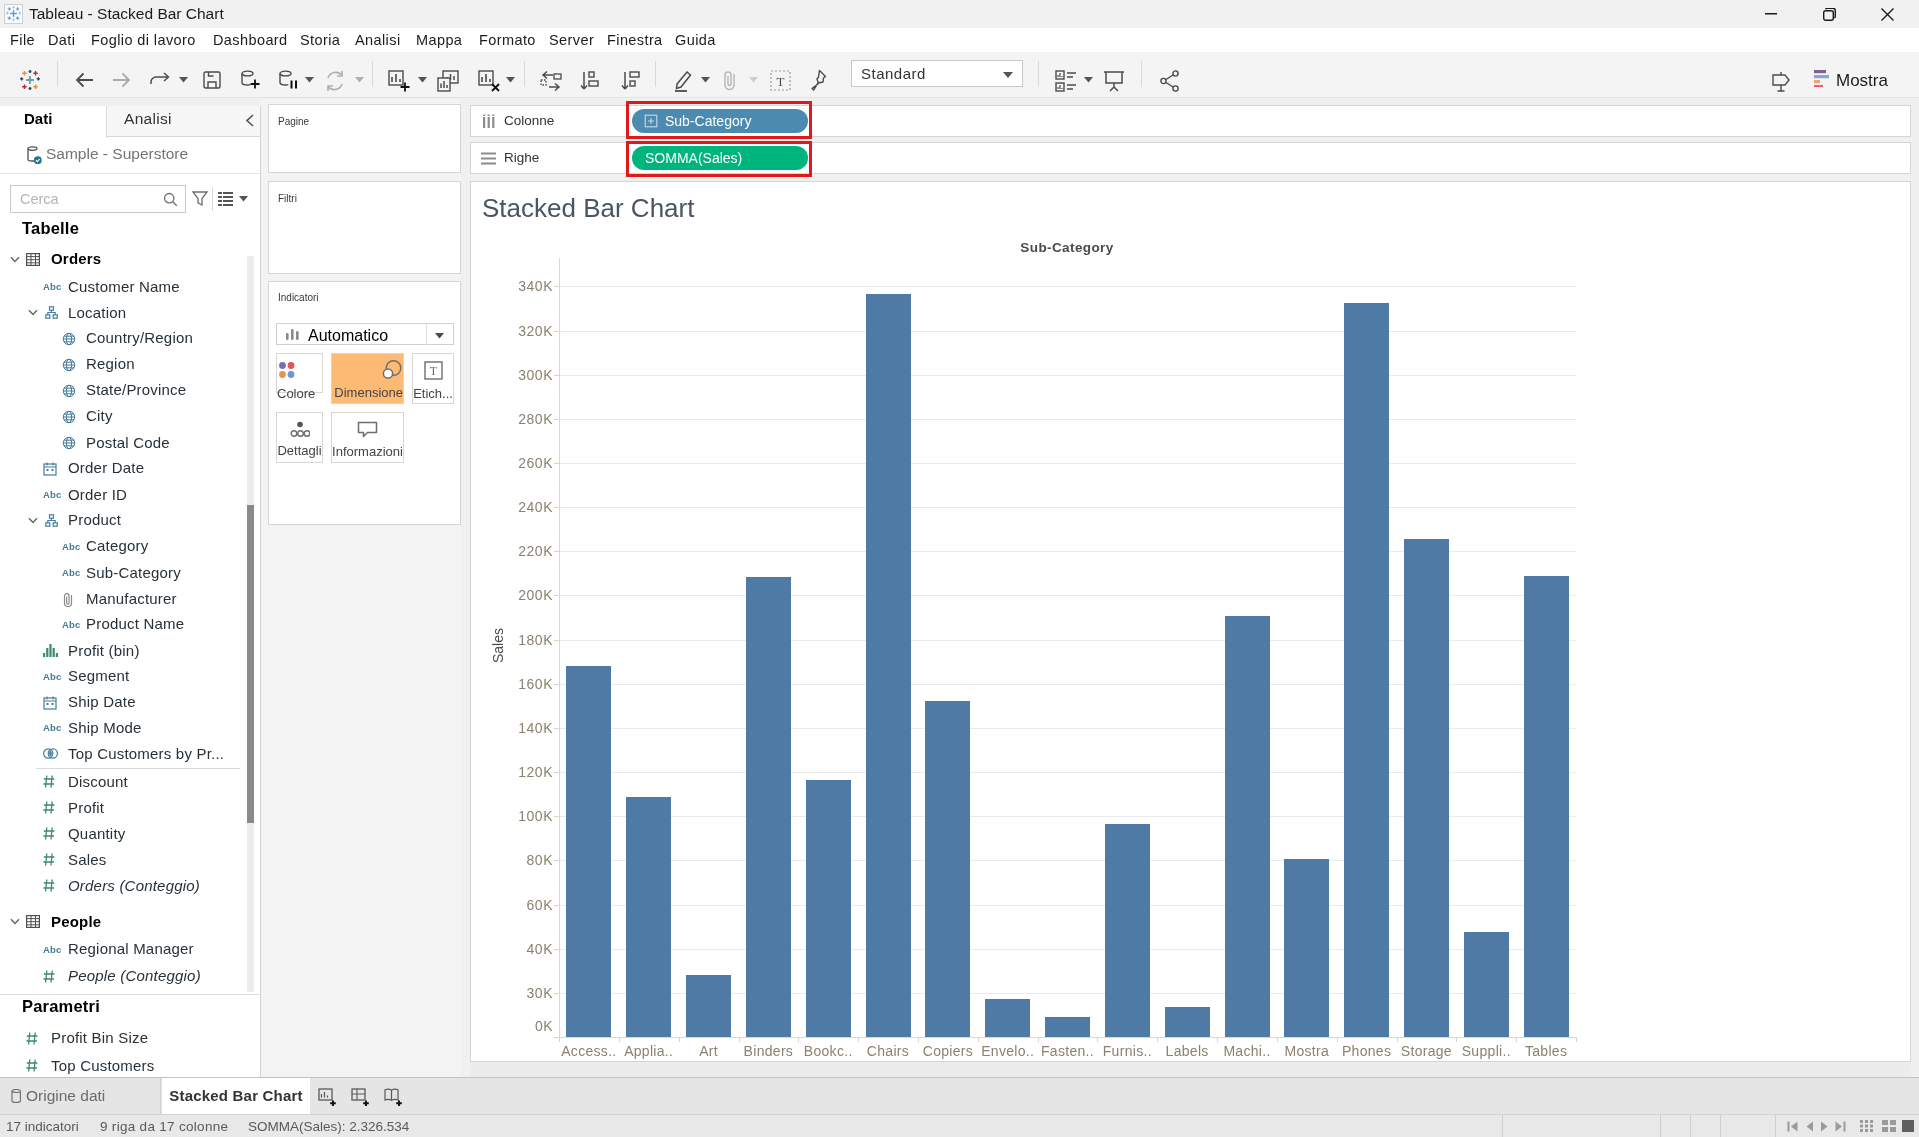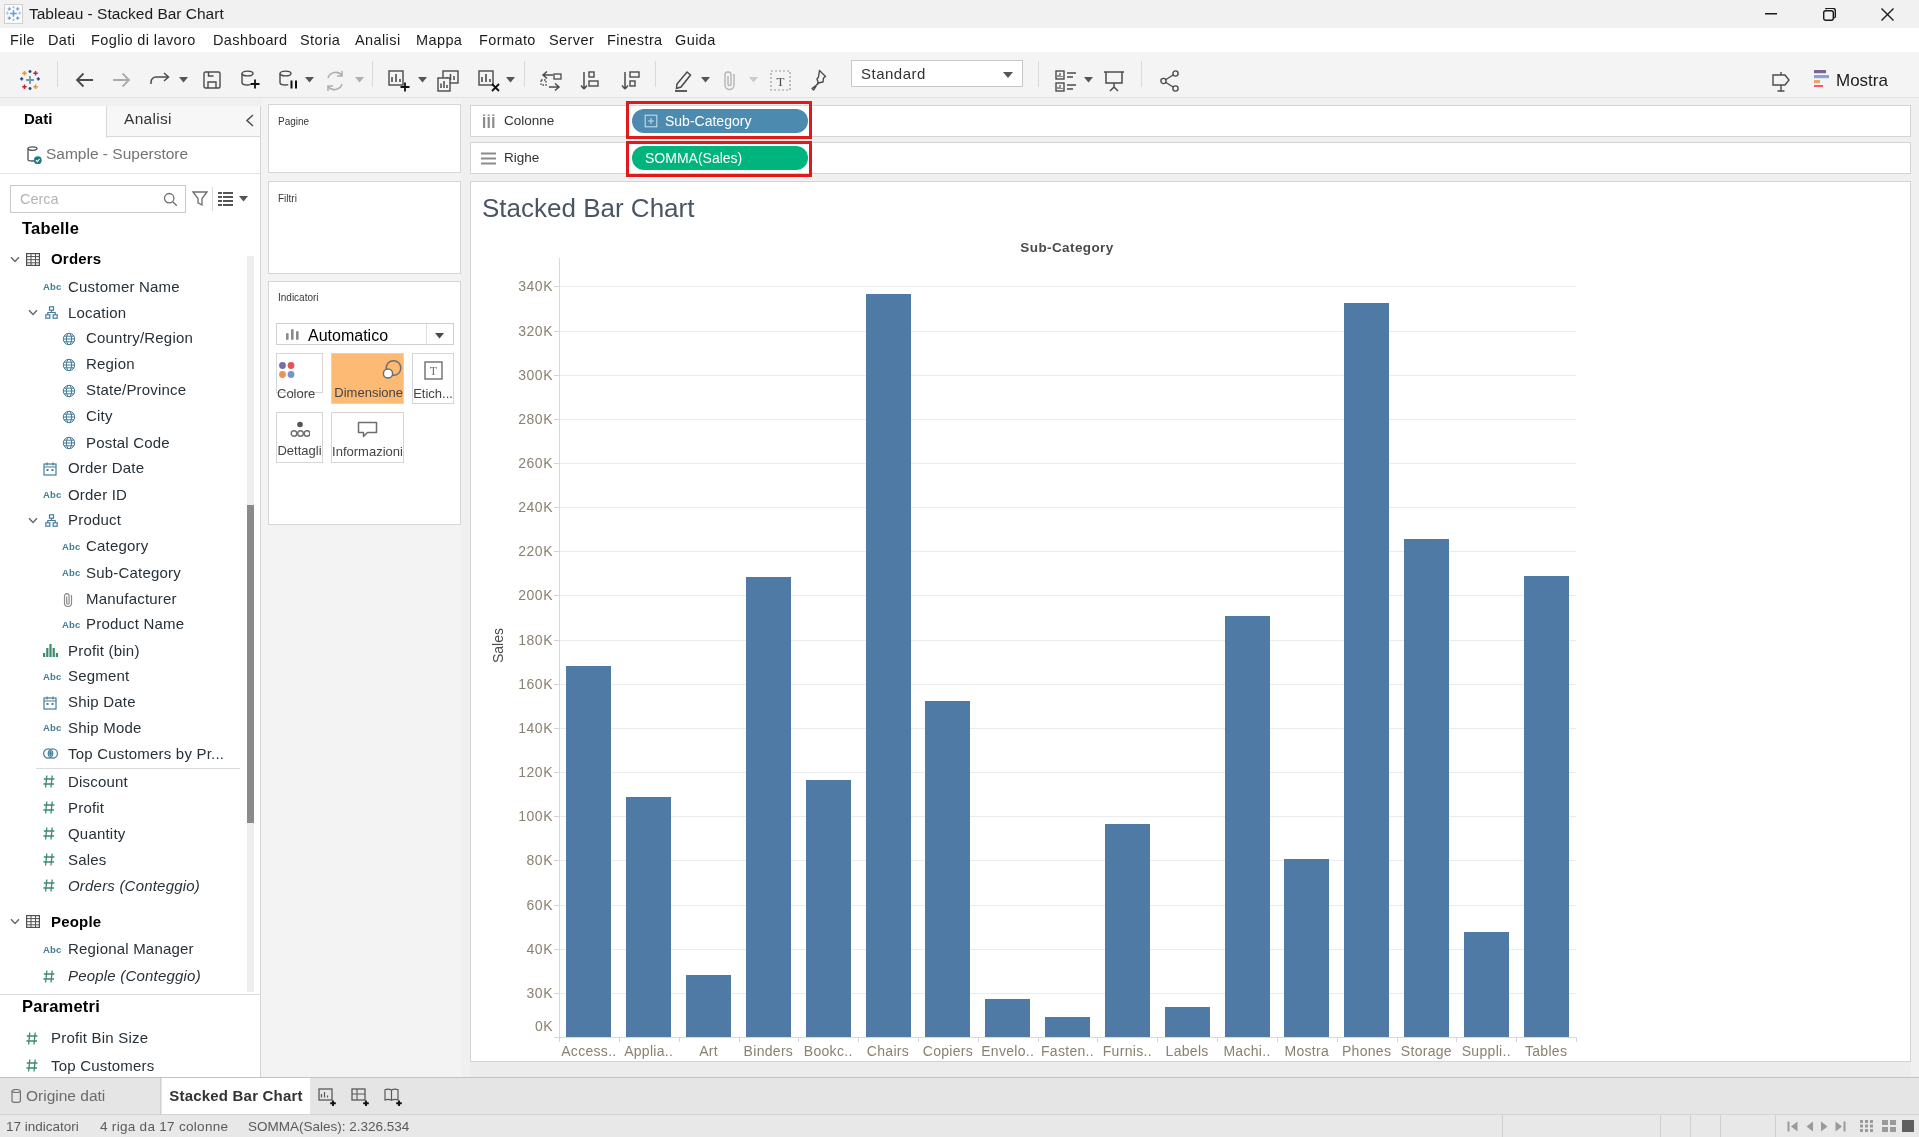--- a/index.html
+++ b/index.html
@@ -730,21 +730,21 @@
       <path d="M6 1v11M1 6h13" stroke="#595959" stroke-width="1.1"></path>
       <path d="M15 12.5v5.5M12.2 15.2h5.6" stroke="#111" stroke-width="1.9"></path>
     </svg>
     <svg style="position:absolute;left:384px;top:10px" width="20" height="18" viewBox="0 0 20 18">
       <path d="M7.5 2C5.5 1 3 1 1 1.7V12c2-.7 4.5-.7 6.5.3 2-1 4.5-1 6.5-.3V1.7C12 1 9.5 1 7.5 2zM7.5 2v10" fill="none" stroke="#595959" stroke-width="1.2"></path>
       <path d="M15 12.5v5.5M12.2 15.2h5.6" stroke="#111" stroke-width="1.9"></path>
     </svg>
   </div>
   <div class="abs" id="statusbar">
     <span style="position:absolute;left:6px;top:4px">17 indicatori</span>
-    <span style="position:absolute;left:100px;top:4px;letter-spacing:0.3px">4 riga da 17 colonne</span>
+    <span style="position:absolute;left:100px;top:4px;letter-spacing:0.3px">9 riga da 17 colonne</span>
     <span style="position:absolute;left:248px;top:4px">SOMMA(Sales): 2.326.534</span>
     <div style="position:absolute;left:1502px;top:0;width:1px;height:22px;background:#cfcfcf"></div>
     <div style="position:absolute;left:1660px;top:0;width:1px;height:22px;background:#cfcfcf"></div>
     <div style="position:absolute;left:1690px;top:0;width:1px;height:22px;background:#cfcfcf"></div>
     <div style="position:absolute;left:1720px;top:0;width:1px;height:22px;background:#cfcfcf"></div>
     <div style="position:absolute;left:1775px;top:0;width:1px;height:22px;background:#cfcfcf"></div>
     <svg style="position:absolute;left:1787px;top:6px" width="11" height="11" viewBox="0 0 11 11">
         <rect x="0.5" y="0.5" width="2" height="10" fill="#9a9a9a"></rect>
         <path d="M10.5 0.5L4 5.5L10.5 10.5z" fill="#9a9a9a"></path>
       </svg>

